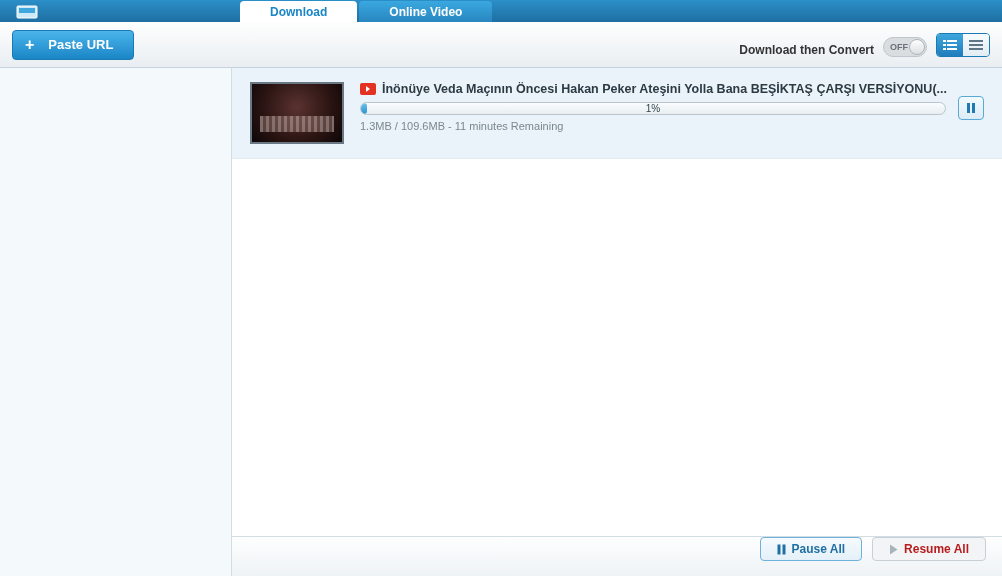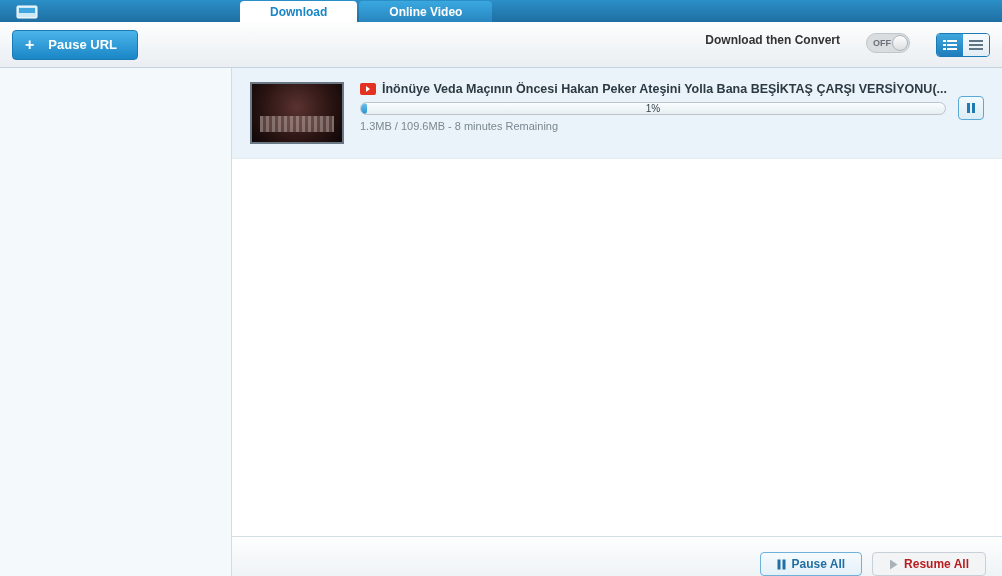--- a/index.html
+++ b/index.html
@@ -52,22 +52,22 @@
     border-radius: 4px;
     padding: 5px 20px 5px 12px;
     font-size: 13px;
     font-weight: bold;
     cursor: pointer;
   }
   .paste-btn .plus { font-size: 16px; margin-right: 14px; }
   .toolbar-right {
     margin-left: auto;
     display: flex;
-    align-items: flex-start;
-    gap: 26px;
+    align-items: flex-end;
+    gap: 9px;
   }
   .conv-label { font-size: 12px; font-weight: bold; color: #333; }
   .toggle {
     width: 44px; height: 20px;
     border-radius: 10px;
     background: #d9dde0;
     border: 1px solid #bfc6cc;
     position: relative;
     display: flex; align-items: center;
     cursor: pointer;
@@ -235,21 +235,21 @@
   .status {
     font-size: 11px;
     color: #7a8790;
   }
 
   .footer {
     height: 40px;
     border-top: 1px solid #d3dde4;
     background: linear-gradient(to bottom,#fefefe,#eef3f6);
     display: flex;
-    align-items: flex-end;
+    align-items: flex-start;
     justify-content: flex-end;
     padding: 0 16px;
     gap: 10px;
     margin-top: 38px;
   }
   .foot-btn {
     display: flex; align-items: center; gap: 6px;
     border: 1px solid #6fb1d8;
     border-radius: 4px;
     padding: 4px 16px;
@@ -278,21 +278,21 @@
   </div>
   <div class="tabs">
     <div class="tab active">Download</div>
     <div class="tab">Online Video</div>
   </div>
 </div>
 
 <div class="toolbar">
   <button class="paste-btn">
     <span class="plus">+</span>
-    <span>Pause URL</span>
+    <span>Paste URL</span>
   </button>
   <div class="toolbar-right">
     <span class="conv-label">Download then Convert</span>
     <div class="toggle">
       <span class="toggle-label">OFF</span>
       <div class="toggle-knob"></div>
     </div>
     <div class="viewgroup">
       <div class="viewbtn active">
         <svg width="14" height="12" viewBox="0 0 14 12">
@@ -333,21 +333,21 @@
               <div class="progress-fill" style="width:1%"></div>
               <div class="progress-text">1%</div>
             </div>
             <div class="pause-item">
               <svg width="10" height="12" viewBox="0 0 10 12">
                   <rect x="1" y="1" width="3" height="10" fill="#1f7ab3"></rect>
                   <rect x="6" y="1" width="3" height="10" fill="#1f7ab3"></rect>
                 </svg>
             </div>
           </div>
-          <div class="status">1.3MB / 109.6MB - 8 minutes Remaining</div>
+          <div class="status">1.3MB / 109.6MB - 11 minutes Remaining</div>
         </div>
       </div>
     </div>
 
     <div class="footer">
       <button class="foot-btn">
         <svg width="9" height="11" viewBox="0 0 9 11">
             <rect x="0.5" y="0.5" width="3" height="10" fill="#1f6fa3"></rect>
             <rect x="5.5" y="0.5" width="3" height="10" fill="#1f6fa3"></rect>
           </svg>

